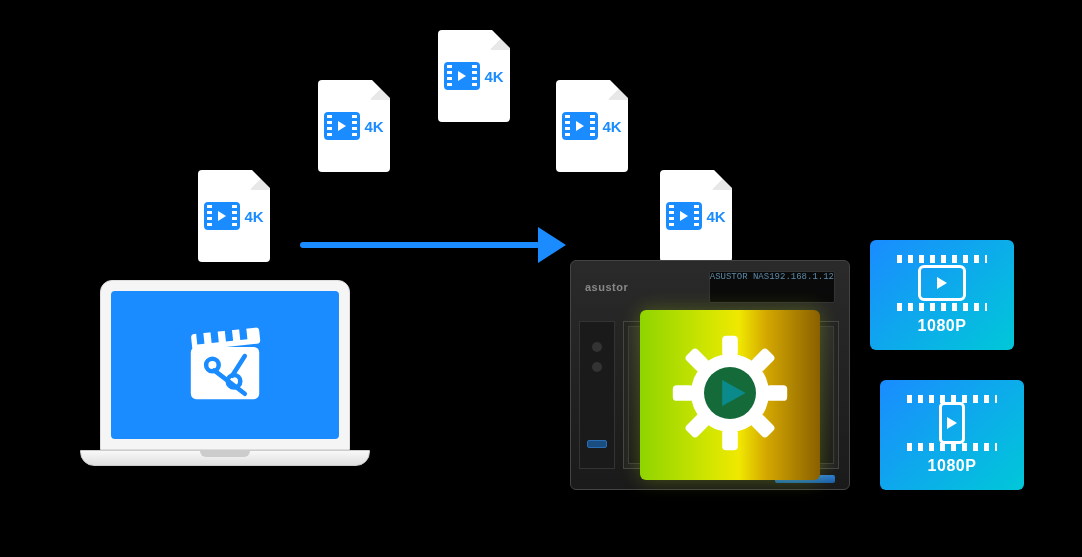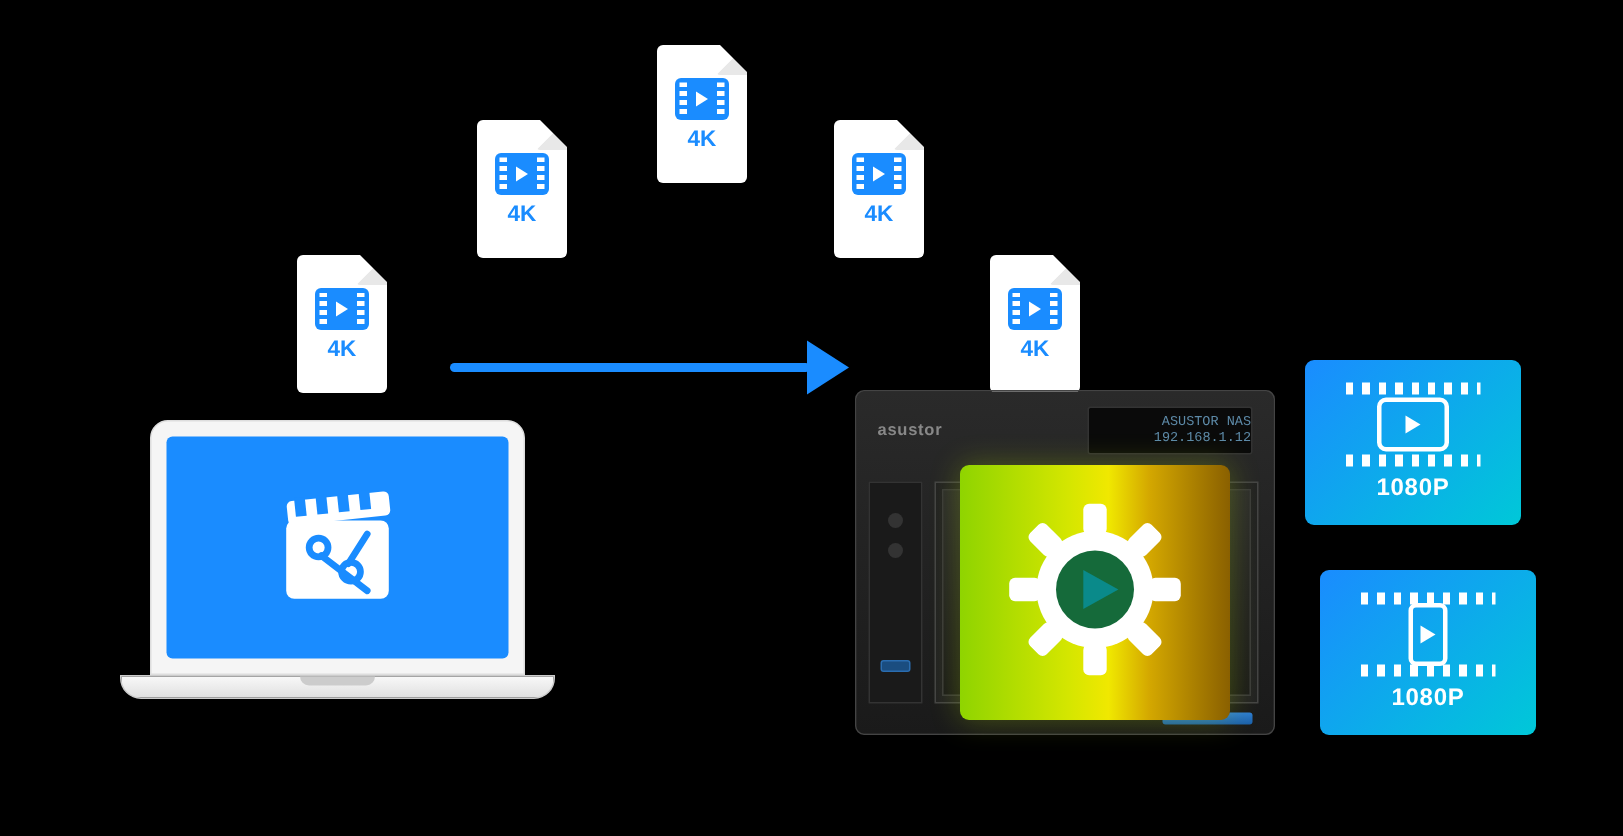--- a/index.html
+++ b/index.html
@@ -54,26 +54,26 @@
     position: absolute;
     left: 50%;
     transform: translateX(-50%);
     top: 0;
   }
   .clapper-icon svg { display:block; }
 
   
   .file-icon {
     position: absolute;
-    width: 60px;
+    width: 72px;
     height: 92px;
     background: #fff;
     border-radius: 4px;
     display: flex;
-    flex-direction: column;
+    flex-direction: row;
     align-items: center;
     justify-content: center;
     gap: 4px;
   }
   .file-icon::before {
     content: "";
     position: absolute;
     top: 0; right: 0;
     width: 20px; height: 20px;
     background: linear-gradient(135deg, #fff 48%, #e8e8e8 50%);
@@ -167,22 +167,21 @@
   }
   .nas-lcd {
     background:#0a0a0a;
     border:1px solid #333;
     min-width:110px;
     height:32px;
     font-family: 'Courier New', monospace;
     font-size: 9px;
     color:#5d8aa8;
     display:flex;
-    flex-direction:column;
-    align-items:flex-end;
+    align-items:flex-start;
     justify-content:center;
     border-radius:2px;
     line-height:1.2;
   }
   .nas-bays {
     position:absolute;
     left:52px;
     top:60px;
     right:10px;
     bottom:20px;

